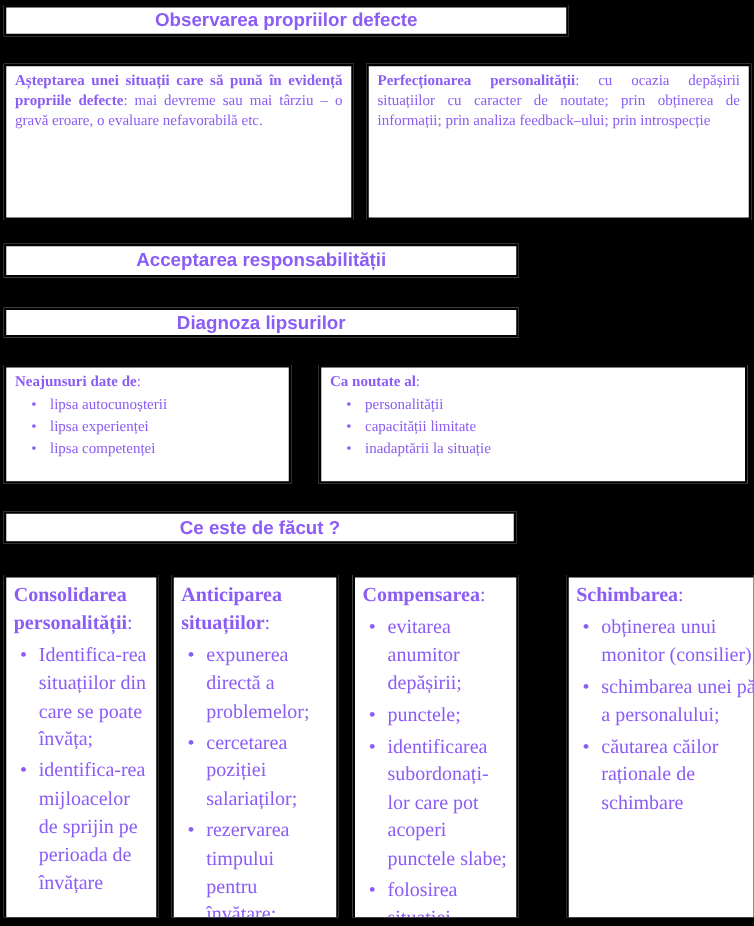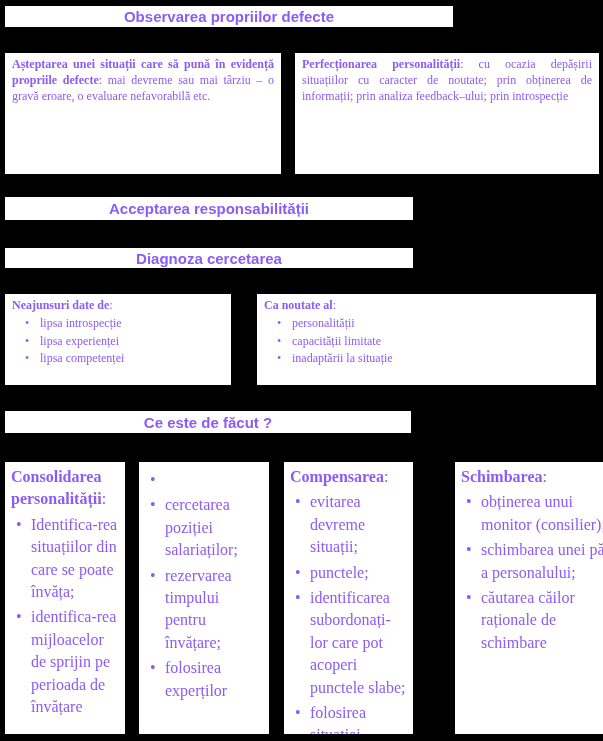--- a/index.html
+++ b/index.html
@@ -63,27 +63,27 @@
   <div class="box serif pad just" id="box-expect">
     <span class="b">Așteptarea unei situații care să pună în evidență propriile defecte</span><span>: mai devreme sau mai târziu – o gravă eroare, o evaluare nefavorabilă etc.</span>
   </div>
 
   <div class="box serif pad just" id="box-perfect">
     <span class="b">Perfecționarea personalității</span><span>: cu ocazia depășirii situațiilor cu caracter de noutate; prin obținerea de informații; prin analiza feedback–ului; prin introspecție</span>
   </div>
 
   <div class="box banner" id="banner-accept">Acceptarea responsabilității</div>
 
-  <div class="box banner" id="banner-diagnosis">Diagnoza cercetarea</div>
+  <div class="box banner" id="banner-diagnosis">Diagnoza lipsurilor</div>
 
   <div class="box serif pad mid" id="box-causes">
     <div class="heading"><span class="b">Neajunsuri date de</span><span>:</span></div>
     <div class="bullet-row">
       <span class="bullet-glyph">•</span>
-      <span class="bullet-text">lipsa introspecție</span>
+      <span class="bullet-text">lipsa autocunoșterii</span>
     </div>
     <div class="bullet-row">
       <span class="bullet-glyph">•</span>
       <span class="bullet-text">lipsa experienței</span>
     </div>
     <div class="bullet-row">
       <span class="bullet-glyph">•</span>
       <span class="bullet-text">lipsa competenței</span>
     </div>
   </div>
@@ -112,42 +112,44 @@
       <span class="bullet-glyph">•</span>
       <span class="bullet-text">Identifica-rea situațiilor din care se poate învăța;</span>
     </div>
     <div class="bullet-row">
       <span class="bullet-glyph">•</span>
       <span class="bullet-text">identifica-rea mijloacelor de sprijin pe perioada de învățare</span>
     </div>
   </div>
 
   <div class="box serif act" id="act-2">
+    <div class="heading"><span class="b">Anticiparea situațiilor</span><span>:</span></div>
     <div class="bullet-row">
       <span class="bullet-glyph">•</span>
+      <span class="bullet-text">expunerea directă a problemelor;</span>
     </div>
     <div class="bullet-row">
       <span class="bullet-glyph">•</span>
       <span class="bullet-text">cercetarea poziției salariaților;</span>
     </div>
     <div class="bullet-row">
       <span class="bullet-glyph">•</span>
       <span class="bullet-text">rezervarea timpului pentru învățare;</span>
     </div>
     <div class="bullet-row">
       <span class="bullet-glyph">•</span>
       <span class="bullet-text">folosirea experților</span>
     </div>
   </div>
 
   <div class="box serif act" id="act-3">
     <div class="heading"><span class="b">Compensarea</span><span>:</span></div>
     <div class="bullet-row">
       <span class="bullet-glyph">•</span>
-      <span class="bullet-text">evitarea devreme situații;</span>
+      <span class="bullet-text">evitarea anumitor depășirii;</span>
     </div>
     <div class="bullet-row">
       <span class="bullet-glyph">•</span>
       <span class="bullet-text">punctele;</span>
     </div>
     <div class="bullet-row">
       <span class="bullet-glyph">•</span>
       <span class="bullet-text">identificarea subordonați-lor care pot acoperi punctele slabe;</span>
     </div>
     <div class="bullet-row">

